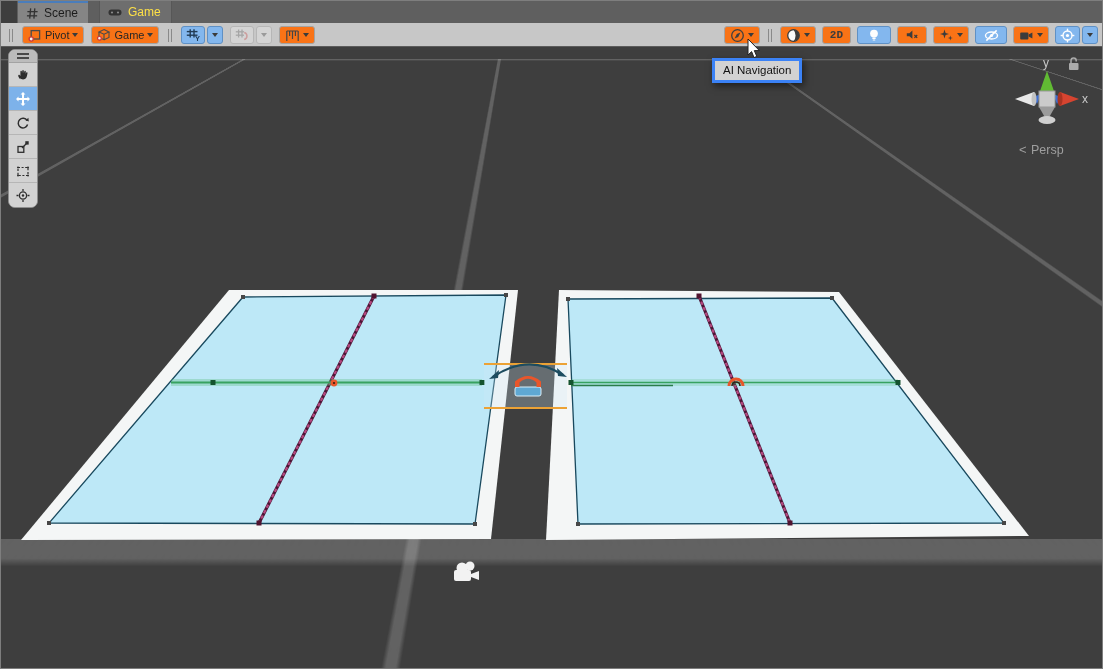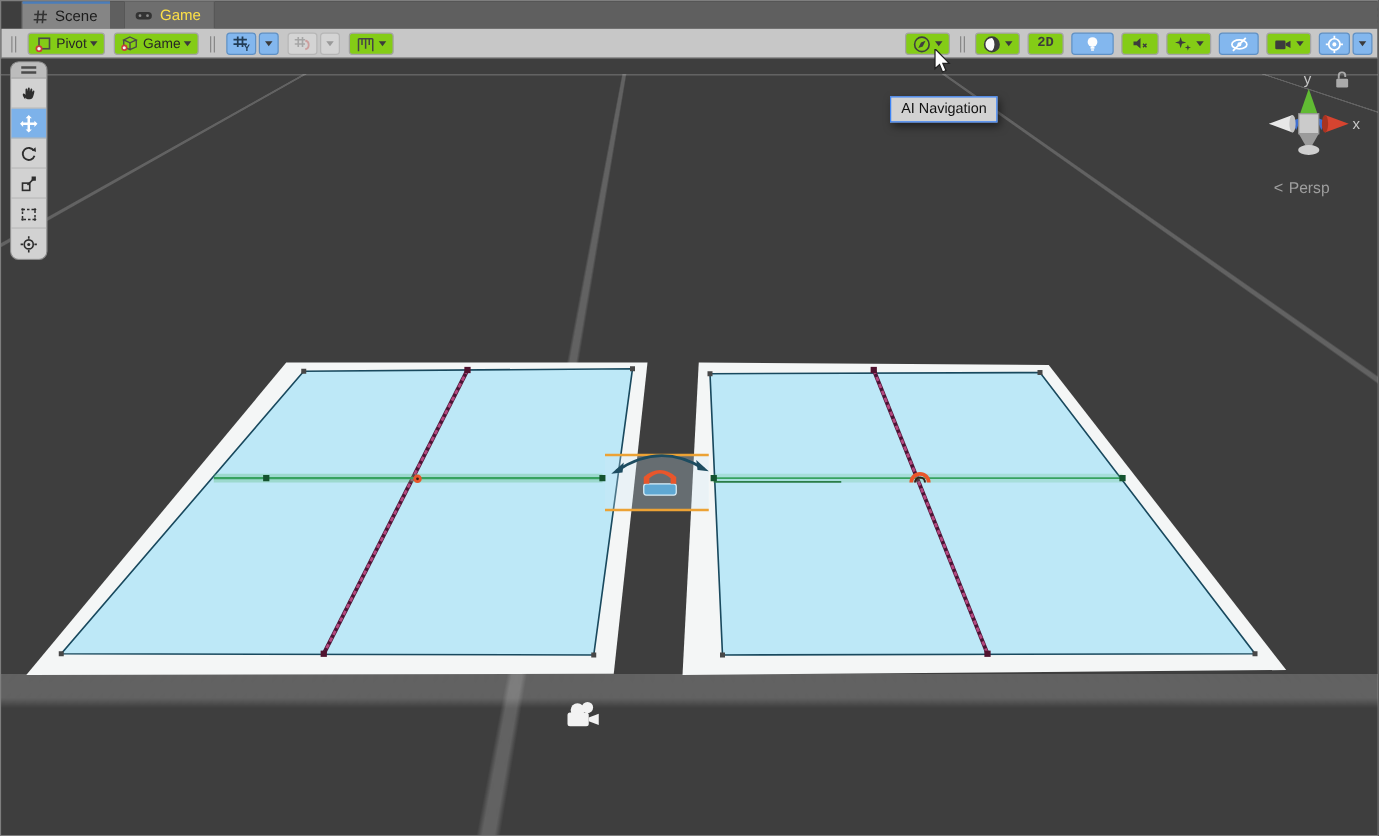--- a/index.html
+++ b/index.html
@@ -16,21 +16,21 @@
         border-left:1px solid #575757; border-right:1px solid #575757; }
   .kebab{ position:absolute; right:8px; top:2px; font-size:14px; color:#2a2a2a; line-height:18px; }
 
   
   .toolbar{ position:absolute; left:0; top:22px; width:100%; height:24px; background:#c7c7c7;
             border-bottom:1px solid #5c5c5c; }
   .tgroup{ position:absolute; top:3px; display:flex; align-items:center; }
   .tgroup.left{ left:6px; gap:7px; }
   .tgroup.right{ right:4px; gap:6px; }
   .tbtn{ height:18px; display:inline-flex; align-items:center; justify-content:center; gap:3px;
-         background:#84cc16; border:1px solid #a3a3a3; border-radius:3px; padding:0 5px;
+         background:#f97316; border:1px solid #a3a3a3; border-radius:3px; padding:0 5px;
          font-size:11px; color:#262626; }
   .tbtn.blue{ background:#83b7ee; border-color:#5f90c4; }
   .tbtn.dis{ background:#d4d4d4; border-color:#b6b6b6; }
   .tbtn.dis svg{ opacity:.45; }
   .dd{ width:0; height:0; border-left:3.5px solid transparent; border-right:3.5px solid transparent;
        border-top:4.5px solid #3b3b3b; }
   .dd.light{ border-top-color:#9a9a9a; }
   .vsep{ width:4px; height:13px; border-left:1.5px solid #898989; border-right:1.5px solid #898989; margin:0 2px; }
   .twod{ font-weight:bold; color:#3c3c3c; padding:0 7px;font-family:Liberation Mono, monospace; }
 
@@ -50,22 +50,22 @@
   .tools-head{ height:13px; background:#bcbcbc; border-bottom:1px solid #a3a3a3;
                display:flex; flex-direction:column; align-items:center; justify-content:center; gap:2px; }
   .tools-head i{ display:block; width:12px; height:2px; background:#4a4a4a; }
   .toolbtn{ height:24px; display:flex; align-items:center; justify-content:center;
             border-bottom:1px solid #b6b6b6; background:#d2d2d2; }
   .toolbtn:last-child{ border-bottom:none; }
   .toolbtn.active{ background:#7db2ea; }
 
   
   .tooltip{ position:absolute; left:711px; top:11px; z-index:40; background:#d2d2d2;
-            border:1px solid #3b82f6; padding:3px 8px 4px; font-size:11.5px; color:#111;
-            box-shadow:2px 3px 7px rgba(0,0,0,.5); white-space:nowrap;margin-top:19px; }
+            border:3px solid #3b82f6; padding:3px 8px 4px; font-size:11.5px; color:#111;
+            box-shadow:2px 3px 7px rgba(0,0,0,.5); white-space:nowrap; }
   .cursor{ position:absolute; left:746px; top:38px; z-index:100; }
 </style>
 </head>
 <body>
 
 <div class="window">
 
   <div class="tabbar">
     <div class="tab active">
       <svg width="13" height="13" viewBox="0 0 14 14">

